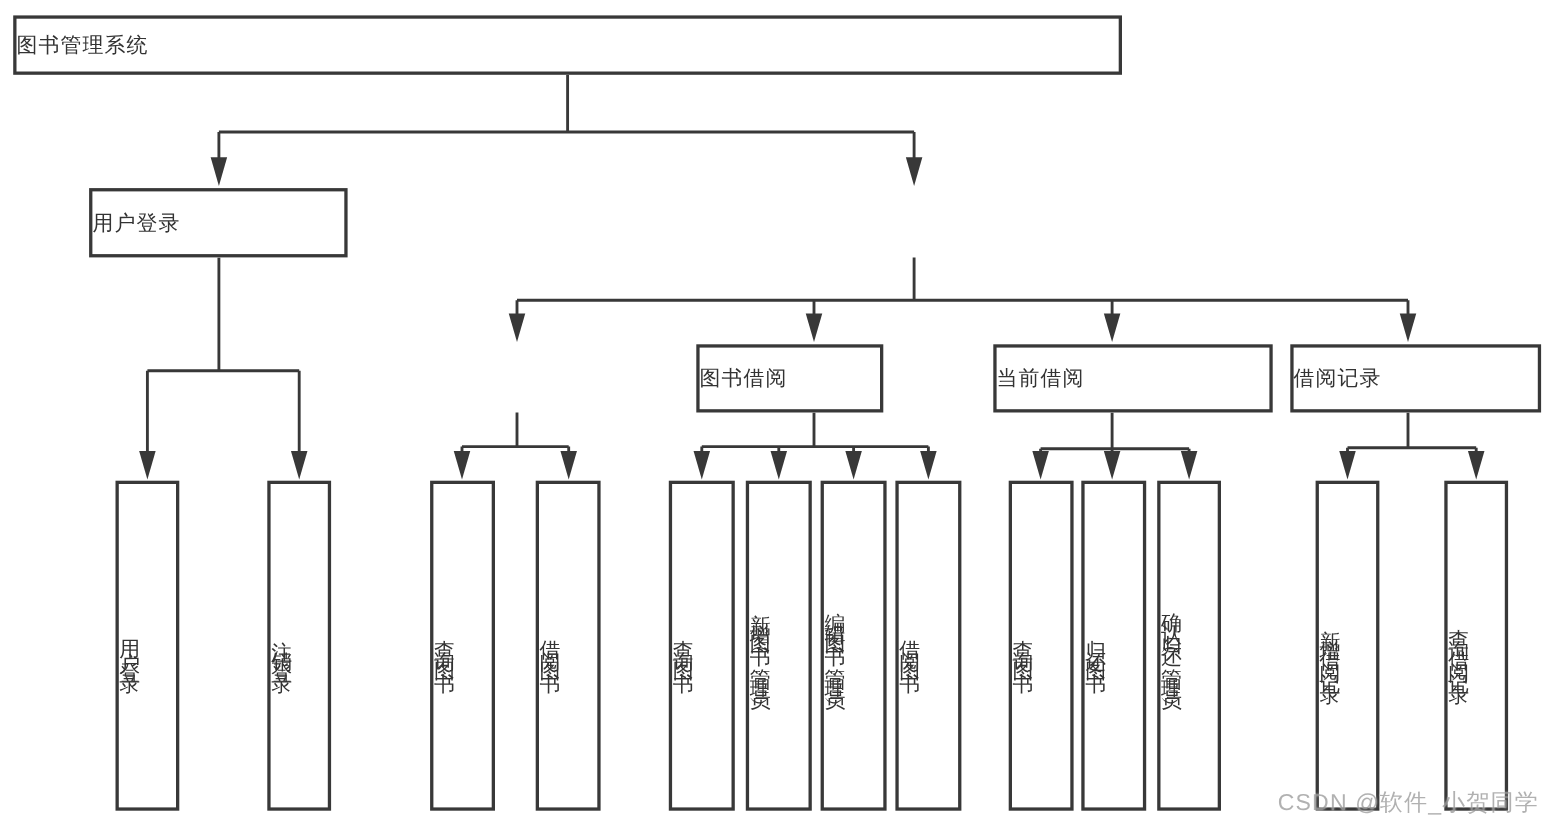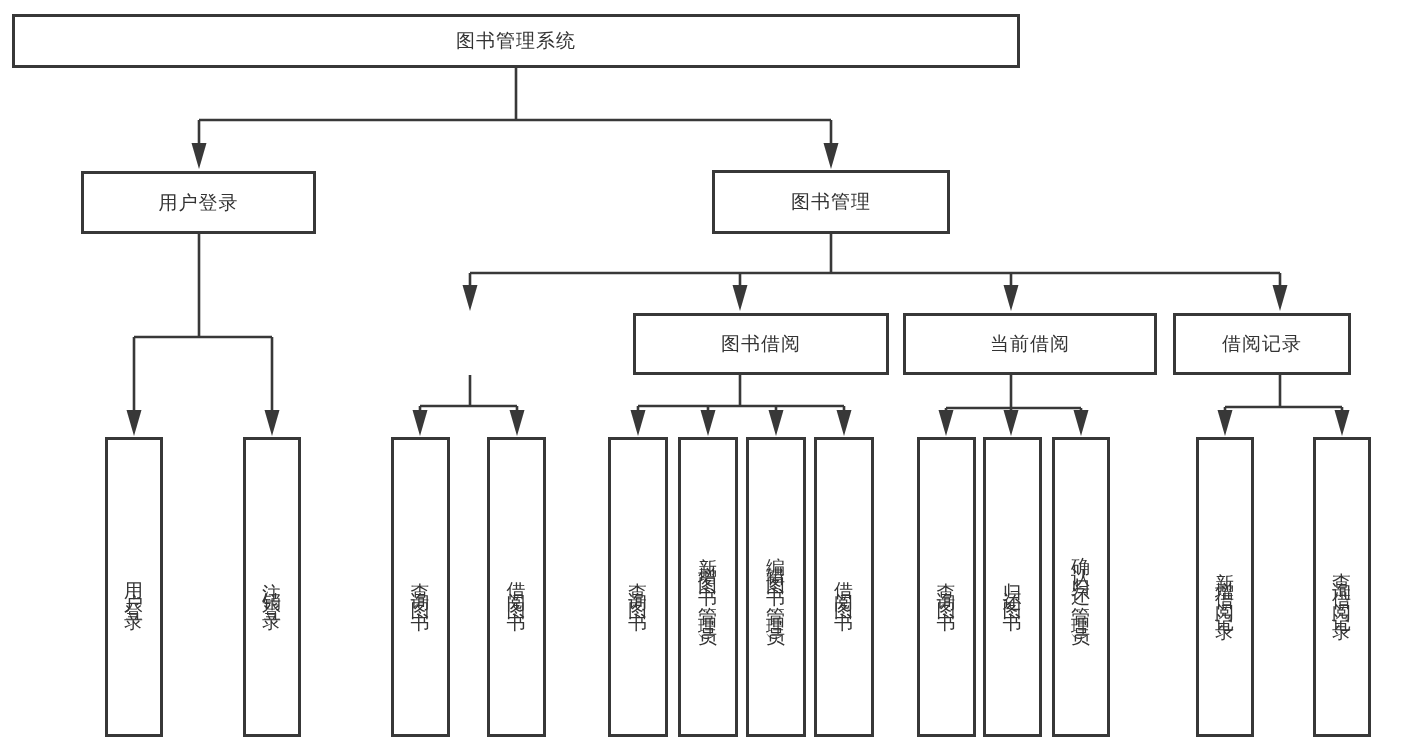--- a/index.html
+++ b/index.html
@@ -20,21 +20,21 @@
     position:absolute;left:0;top:0;width:1405px;height:747px;
     z-index:1;pointer-events:none;
   }
   .connectors path{stroke:var(--line);stroke-width:2.6;fill:none;}
   .connectors polygon{fill:var(--line);stroke:none;}
   .node{
     position:absolute;
     box-sizing:border-box;
     background:#fff;
     border:3px solid var(--line);
-    display:flex;align-items:center;justify-content:center;
+    display:flex;align-items:center;
     color:var(--text);
     z-index:2;
   }
   .node.h{font-size:19px;letter-spacing:1px;}
   .node.v{top:437px;height:300px;}
   .vtext{
     writing-mode:vertical-rl;
     text-orientation:mixed;
     font-size:19px;
     letter-spacing:10px;
@@ -100,31 +100,28 @@
     </g>
   </svg>
 
   <div class="node h" style="left:12px;top:14px;width:1008px;height:54px">
     <span>图书管理系统</span>
   </div>
 
   <div class="node h" style="left:81px;top:171px;width:235px;height:63px">
     <span>用户登录</span>
   </div>
-  <div class="node h" style="left:712px;top:170px;width:238px;height:64px">
-    <span>图书管理</span>
-  </div>
 
-  <div class="node h" style="left:633px;top:313px;width:256px;height:62px">
+  <div class="node h" style="left:633px;top:313px;width:170px;height:62px">
     <span>图书借阅</span>
   </div>
   <div class="node h" style="left:903px;top:313px;width:254px;height:62px">
     <span>当前借阅</span>
   </div>
-  <div class="node h" style="left:1173px;top:313px;width:178px;height:62px">
+  <div class="node h" style="left:1173px;top:313px;width:228px;height:62px">
     <span>借阅记录</span>
   </div>
 
   <div class="node v" style="left:105px;width:58px">
     <span class="vtext">用户登录</span>
   </div>
   <div class="node v" style="left:243px;width:58px">
     <span class="vtext">注销登录</span>
   </div>
 
@@ -158,14 +155,15 @@
     <span class="vtext">确认归还（管理员）</span>
   </div>
 
   <div class="node v" style="left:1196px;width:58px">
     <span class="vtext">新增借阅记录</span>
   </div>
   <div class="node v" style="left:1313px;width:58px">
     <span class="vtext">查询借阅记录</span>
   </div>
 
+  <div class="watermark">CSDN @软件_小贺同学</div>
 
 </div>
 
 </body></html>

